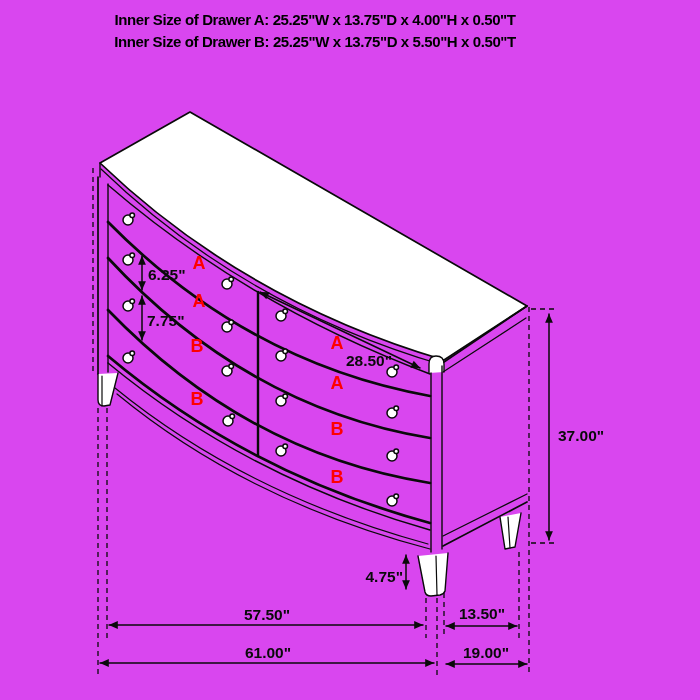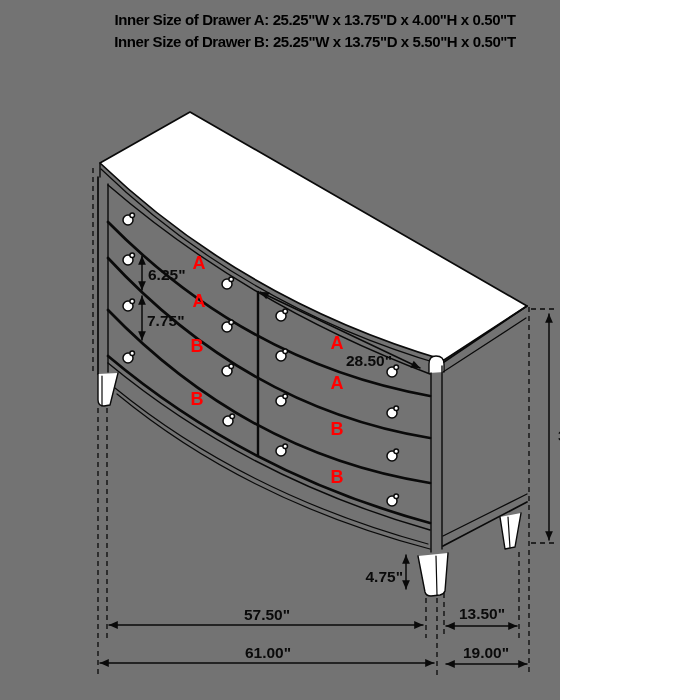--- a/index.html
+++ b/index.html
@@ -1,16 +1,16 @@
 <!DOCTYPE html>
 <html style="--red: #ff0000; --line: #0a0a0a;"><head>
 <meta charset="utf-8">
 <style>
   html,body{margin:0;padding:0;background:#fff;}
-  .canvas{position:relative;width:560px;height:700px;background:#737373;overflow:hidden;}
+  .canvas{position:relative;width:700px;height:700px;background:#d946ef;overflow:hidden;}
   svg{display:block;}
   .ol{stroke:var(--line,#0a0a0a);fill:none;stroke-linecap:round;stroke-linejoin:round;}
   .fw{fill:#ffffff;}
   .w1{stroke-width:1.2;}
   .w14{stroke-width:1.4;}
   .w16{stroke-width:1.7;}
   .thick{stroke-width:2.7;}
   .dash{stroke-dasharray:5 4;stroke-width:1.3;fill:none;stroke:var(--line,#0a0a0a);}
   .dim{stroke-width:1.5;}
   .knob circle{fill:#fff;stroke:var(--line,#0a0a0a);stroke-width:1.5;}

